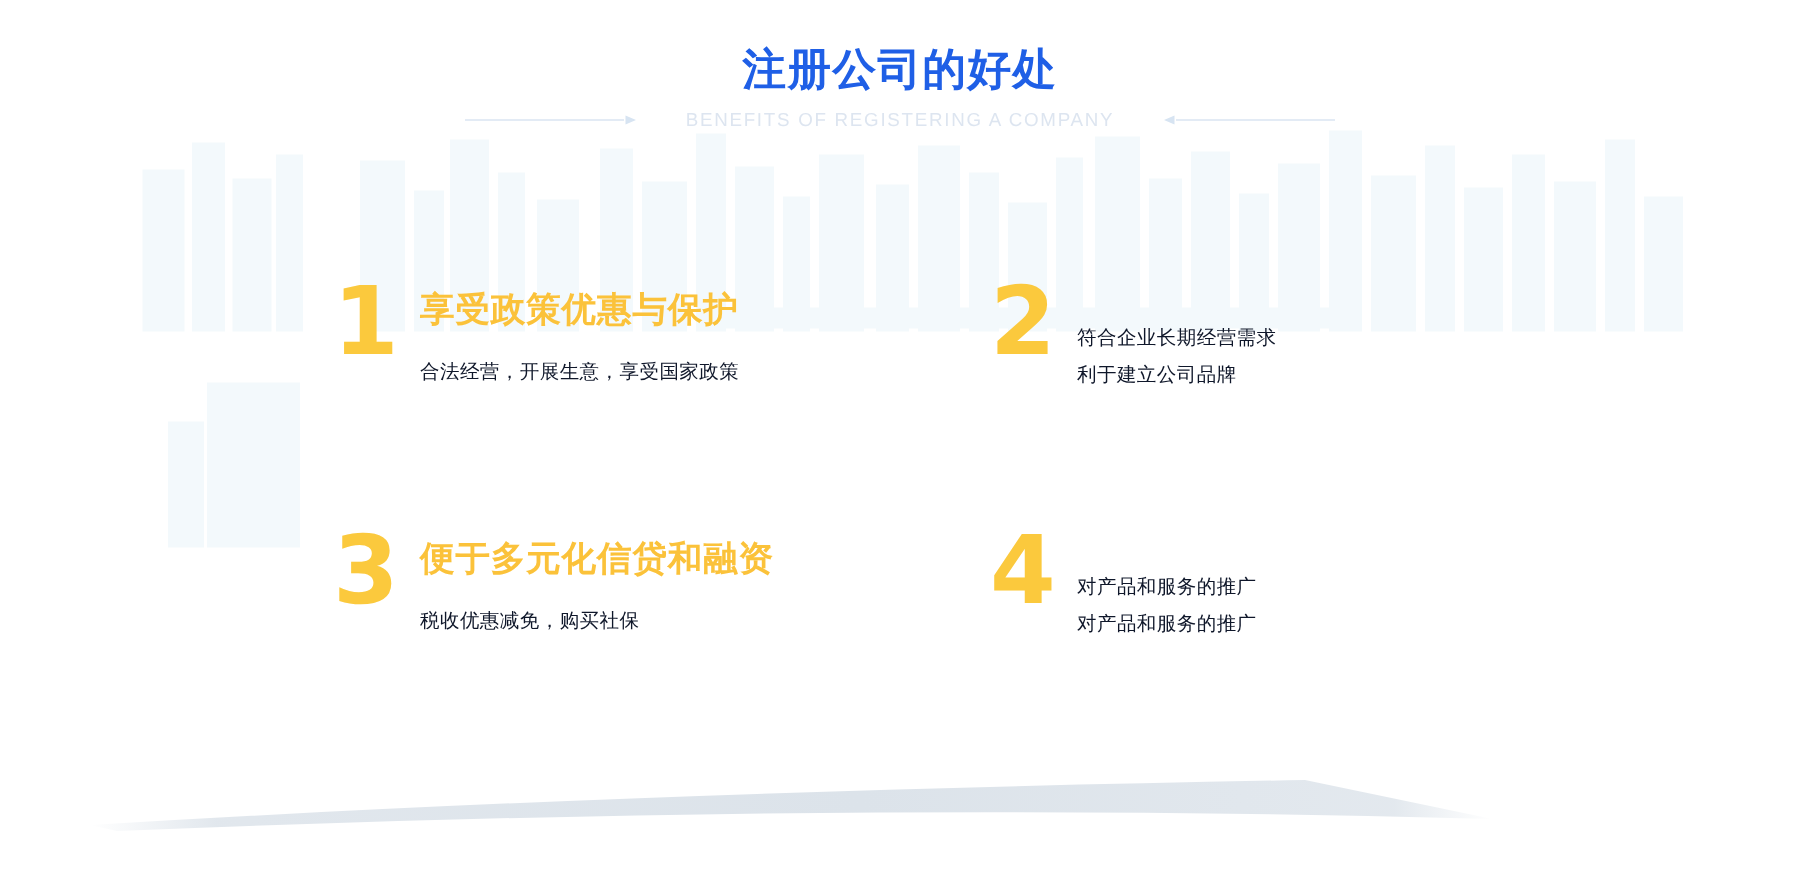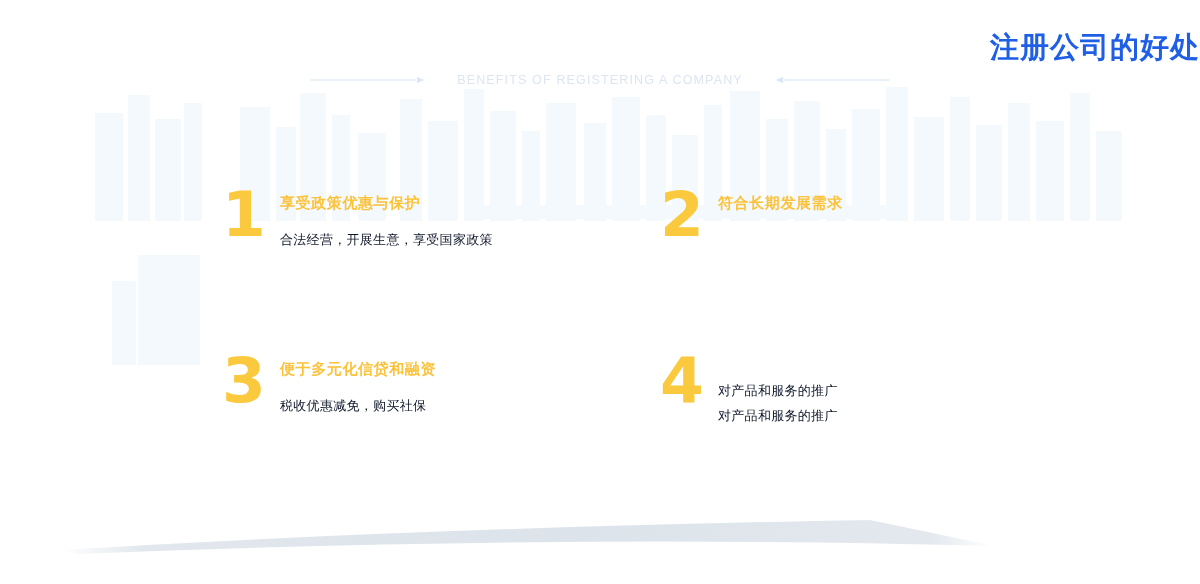--- a/index.html
+++ b/index.html
@@ -27,21 +27,21 @@
     width:1200px; height:90px;
     z-index:0;
     pointer-events:none;
   }
 
   
   #header {
     position:absolute;
     left:0; top:0; width:1200px;
     z-index:3;
-    text-align:right;
+    text-align:center;
   }
   #page-title {
     margin-top:33px;
     font-size:29px;
     font-weight:bold;
     color:#1f5fe6;
     letter-spacing:1px;
     line-height:1;
     white-space:nowrap;
   }
@@ -87,21 +87,21 @@
     font-weight:bold;
     color:#fbc93d;
     line-height:0.92;
     width:58px;
     flex:none;
     text-align:left;
     letter-spacing:-1px;
   }
   .b-body { padding-top:9px; }
   .b-head {
-    font-size:15px;
+    font-size:23px;
     font-weight:bold;
     color:#fbc23a;
     letter-spacing:0.6px;
     line-height:1;
     white-space:nowrap;
   }
   .b-lines { margin-top:17px; }
   .b-line {
     font-size:13px;
     color:#0f172a;
@@ -196,21 +196,24 @@
       <div class="b-head">享受政策优惠与保护</div>
       <div class="b-lines">
         <div class="b-line">合法经营，开展生意，享受国家政策</div>
       </div>
     </div>
   </div>
 
   <div class="benefit" data-col="1" data-row="0">
     <div class="b-num">2</div>
     <div class="b-body">
-      <div class="b-head">符合长期发展需求</div>
+      <div class="b-lines">
+        <div class="b-line">符合企业长期经营需求</div>
+        <div class="b-line">利于建立公司品牌</div>
+      </div>
     </div>
   </div>
 
   <div class="benefit" data-col="0" data-row="1">
     <div class="b-num">3</div>
     <div class="b-body">
       <div class="b-head">便于多元化信贷和融资</div>
       <div class="b-lines">
         <div class="b-line">税收优惠减免，购买社保</div>
       </div>

